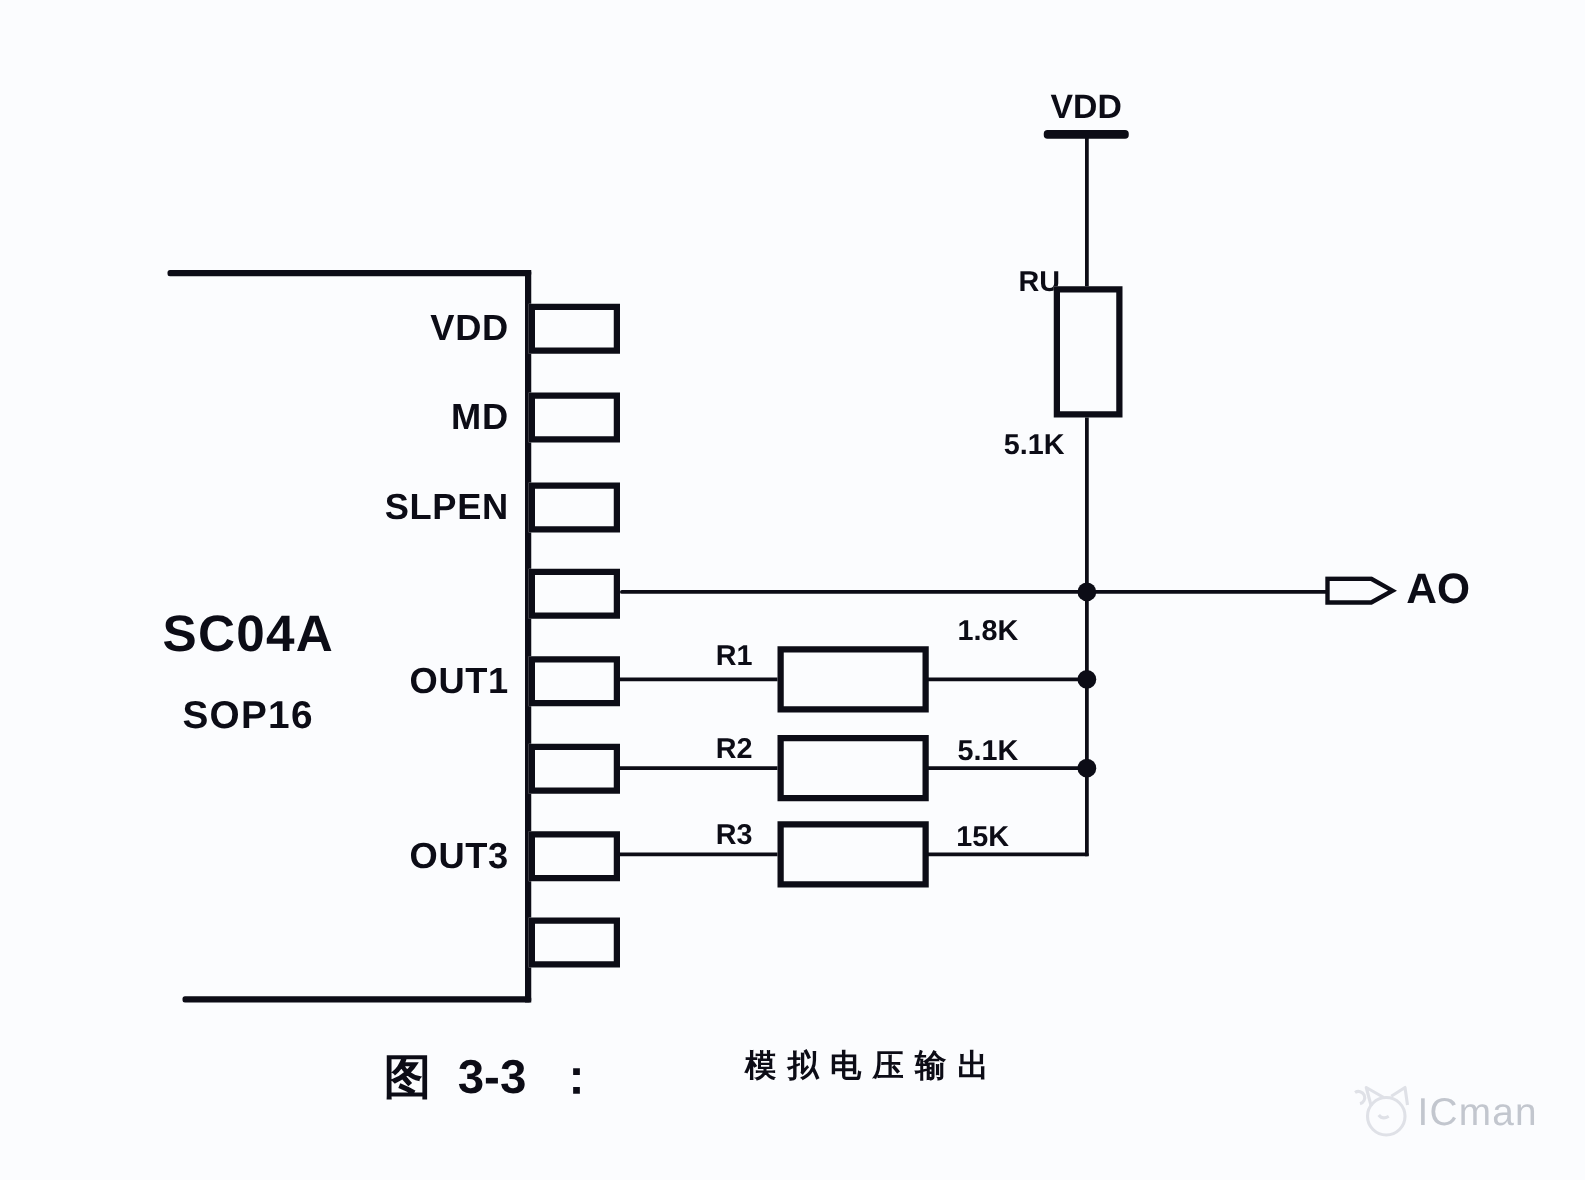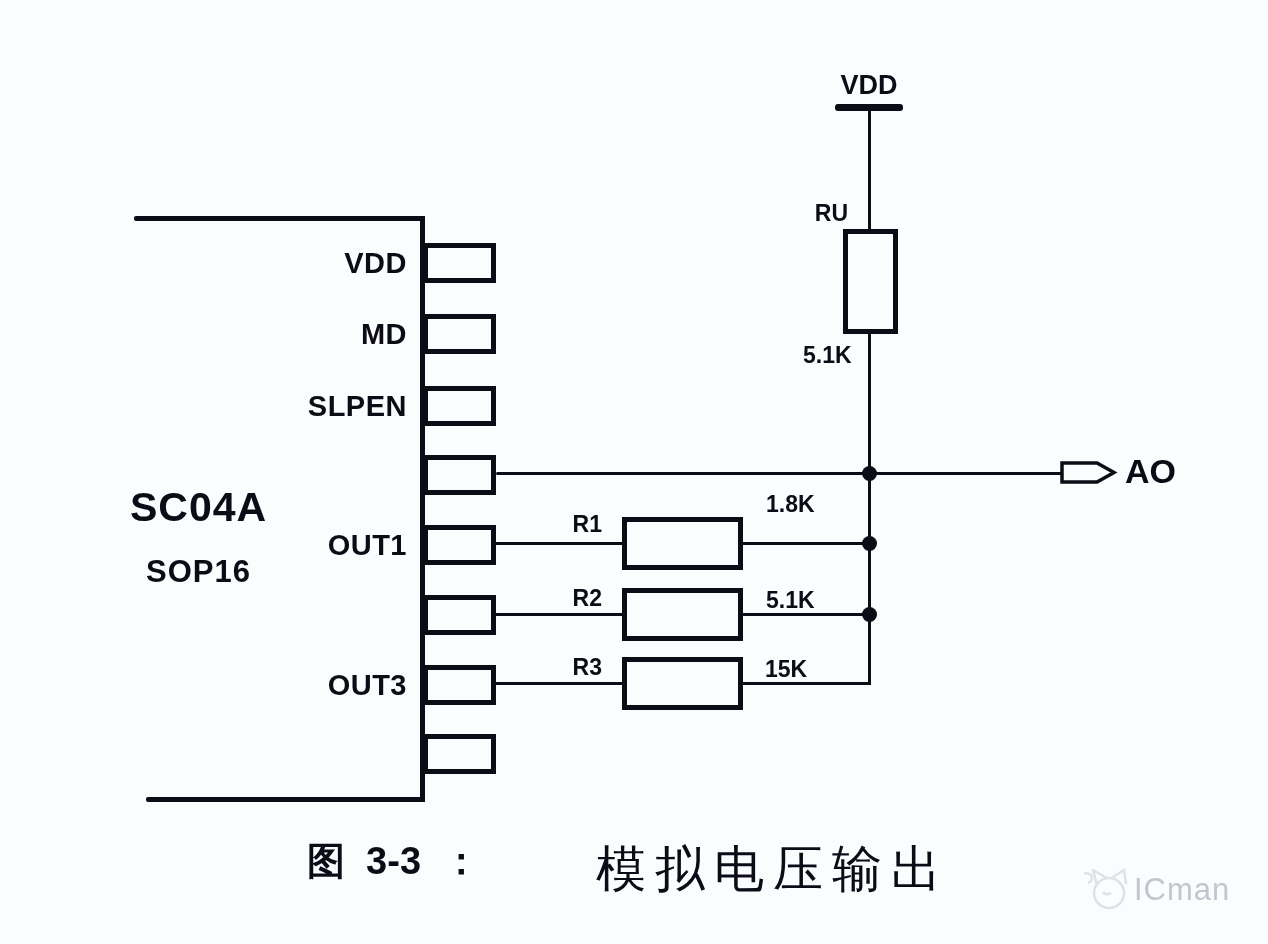--- a/index.html
+++ b/index.html
@@ -93,21 +93,21 @@
   .port-svg{position:absolute;left:1060px;top:461px;}
   .caption-figure{
     position:absolute;
     left:307px;top:836px;
     font-size:38px;font-weight:bold;
     white-space:pre;
   }
   .caption-title{
     position:absolute;
     left:596px;top:836px;
-    font-size:50px;font-weight:normal;
+    font-size:25px;font-weight:bold;
     letter-spacing:9px;
     white-space:nowrap;
   }
   .wm-logo{position:absolute;left:1076px;top:864px;}
   .wm-text{
     position:absolute;
     left:1134px;top:872px;
     font-size:31px;
     color:var(--wm);
     letter-spacing:1px;
@@ -137,21 +137,21 @@
   <div class="pin-label" style="top:247px">VDD</div>
   <div class="pin-label" style="top:390px">SLPEN</div>
   <div class="pin-label" style="top:318px">MD</div>
   <div class="pin-label" style="top:529px">OUT1</div>
   <div class="pin-label" style="top:669px">OUT3</div>
 
   <div class="vdd-rail-label">VDD</div>
   <div class="vdd-bar"></div>
   <div class="vline" style="left:868px;top:110px;width:3px;height:121px"></div>
 
-  <div class="small-label ra" style="left:780px;top:201px;width:68px">RU</div>
+  <div class="small-label ra" style="left:780px;top:213px;width:68px">RU</div>
   <div class="res-v"></div>
   <div class="small-label" style="left:803px;top:343px">5.1K</div>
 
   <div class="vline" style="left:868px;top:334px;width:3px;height:351px"></div>
 
   <div class="hline" style="left:496px;top:472px;width:567px;height:3px"></div>
 
   <div class="hline" style="left:494px;top:542px;width:130px;height:3px"></div>
   <div class="small-label ra" style="left:542px;top:512px;width:60px">R1</div>
   <div class="res-h" style="top:517px"></div>

